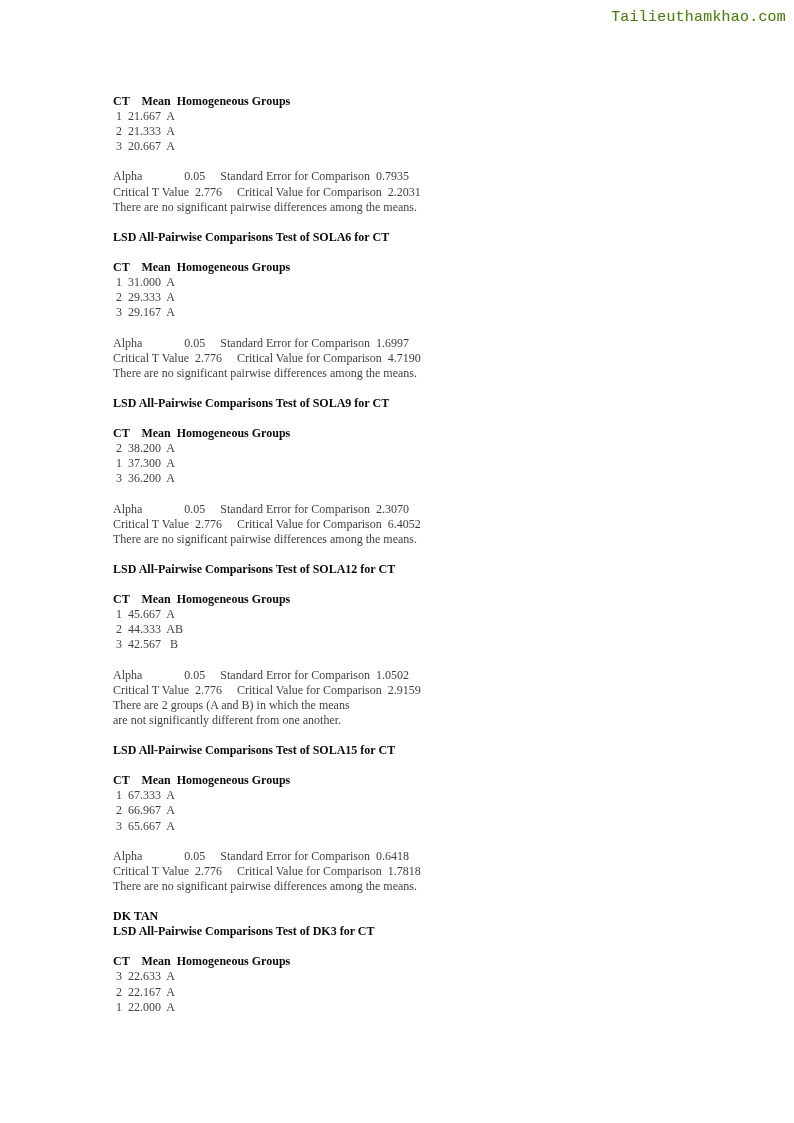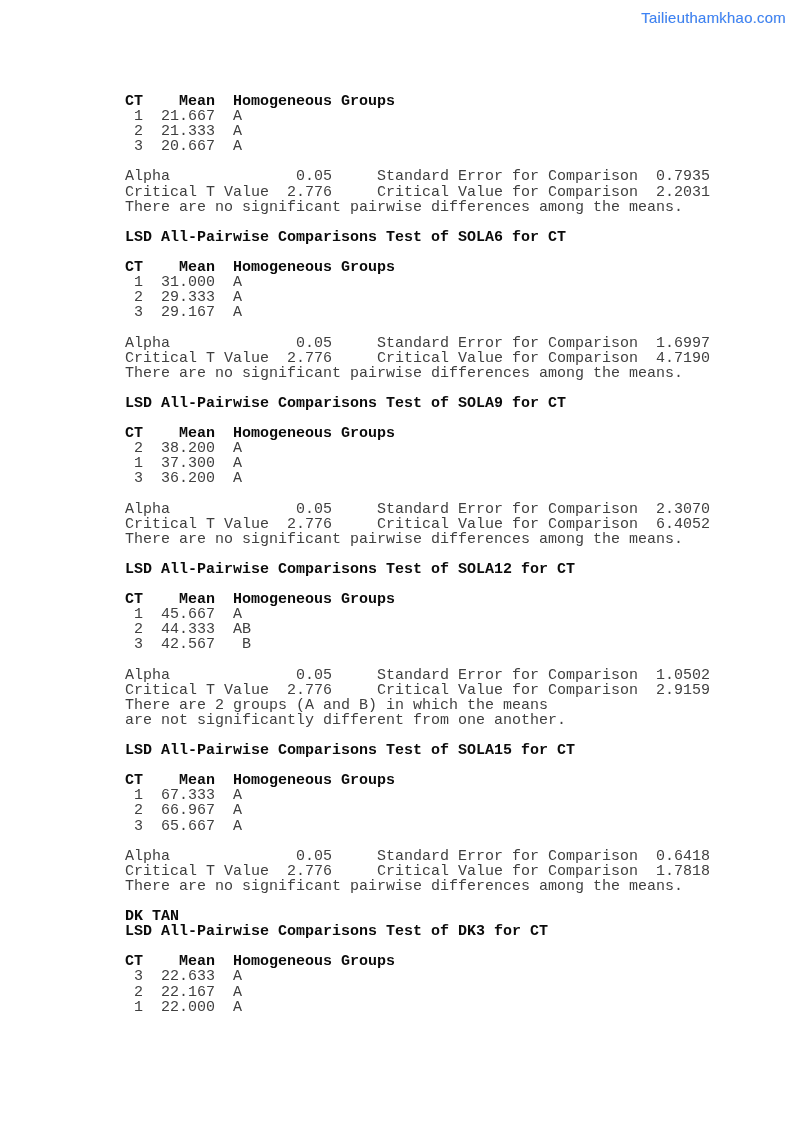--- a/index.html
+++ b/index.html
@@ -5,31 +5,31 @@
   html, body { margin: 0; padding: 0; }
   body {
     width: 794px; height: 1123px;
     background: #ffffff;
     position: relative;
     overflow: hidden;
   }
   .watermark {
     position: absolute;
     top: 9px; right: 8px;
-    font-family: Liberation Sans, sans-serif;
+    font-family: Liberation Mono, monospace;
     font-size: 15px;
     letter-spacing: 0.2px;
-    color: #3b82f6;
+    color: #4d7c0f;
     text-shadow: 1px 1px 0 #ffffff, -0.5px -0.5px 0 #d8d8d8;
   }
   .output {
     position: absolute;
-    left: 125px; top: 94px;
-    font-family: Liberation Mono, monospace;
-    font-size: 15px;
+    left: 113px; top: 94px;
+    font-family: Liberation Serif, serif;
+    font-size: 12px;
     line-height: 15.1px;
     color: #3f3f3f;
     white-space: pre;
   }
   .line { height: 15.1px; white-space: pre; }
   .bold { font-weight: 700; color: #0b0b0b; }
 </style>
 </head>
 <body>
 

